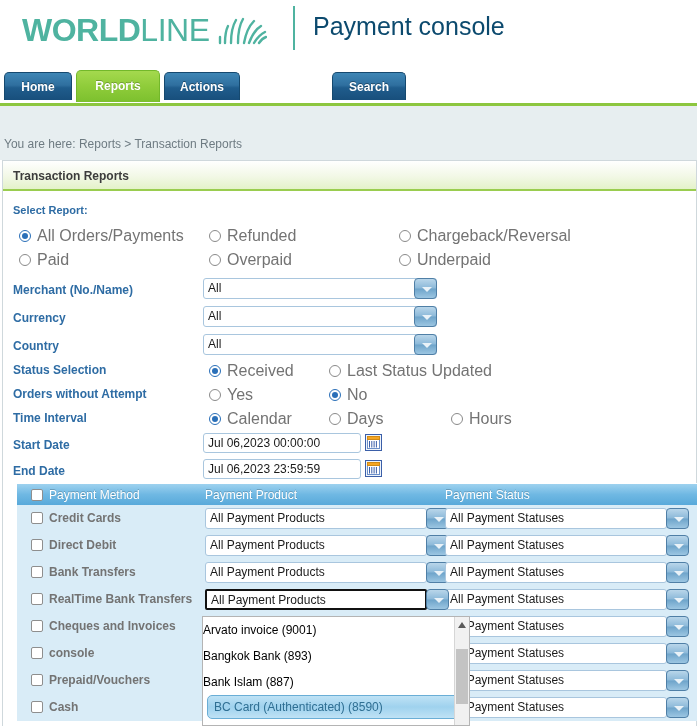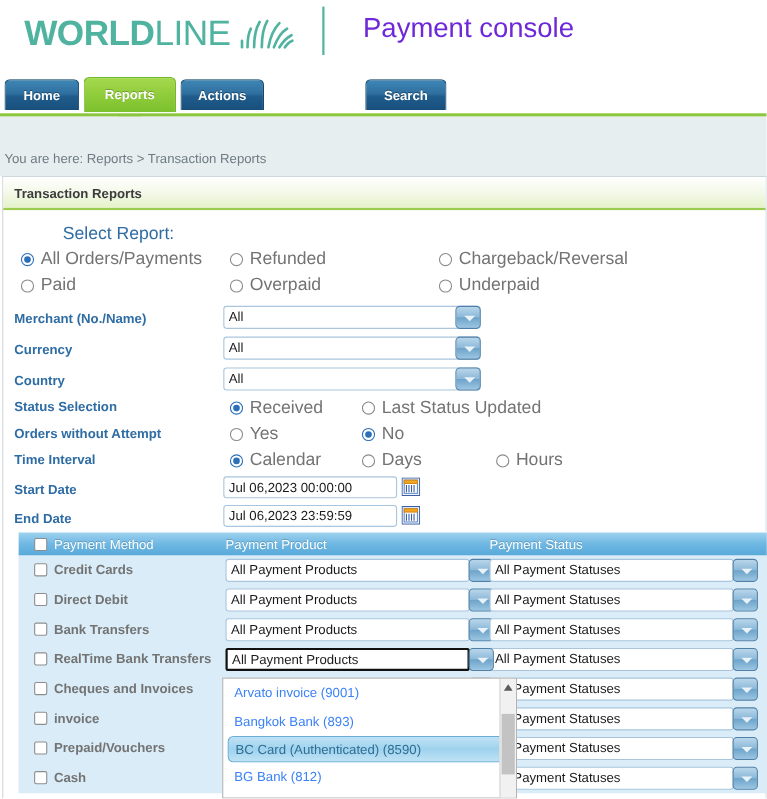--- a/index.html
+++ b/index.html
@@ -15,21 +15,21 @@
 
   
   .header { position:absolute; left:0; top:0; width:697px; height:68px; background:#fff; }
   .logo-wrap { position:absolute; left:22px; top:8px; display:flex; align-items:center; height:44px; }
   .logo-text { font-size:32px; letter-spacing:-0.5px; color:#4FB3A0; line-height:1; white-space:nowrap; }
   .logo-text b { font-weight:bold; }
   .logo-text span.light { font-weight:300; }
   .logo-mark { margin-left:7px; position:relative; width:50px; height:28px; }
   .logo-mark svg { display:block; }
   .logo-divider { position:absolute; left:293px; top:6px; width:2px; height:44px; background:#4FB3A0; }
-  .console-title { position:absolute; left:330px; top:12px; font-size:25px; color:#6d28d9; font-weight:normal; white-space:nowrap;}
+  .console-title { position:absolute; left:313px; top:12px; font-size:25px; color:#0c4a6e; font-weight:normal; white-space:nowrap;}
 
   
   .tabbar { position:absolute; left:0; top:70px; width:697px; height:36px; }
   .tab {
     position:absolute; top:2px; height:28px; line-height:28px;
     border-radius:5px 5px 0 0;
     color:#ffffff; font-weight:bold; font-size:12px; text-align:center;
     background:linear-gradient(to bottom,#3e86b5 0%, #2f6f9f 45%, #1f5c8c 55%, #184f7c 100%);
     border:1px solid #15496f; border-bottom:none;
     text-shadow:0 -1px 0 rgba(0,0,0,.35);
@@ -49,21 +49,21 @@
 
   
   .panel { position:absolute; left:2px; top:160px; width:695px; height:566px; background:#fff; border:1px solid #cfd8dc; border-bottom:none;}
   .panel-head {
     position:absolute; left:0; top:0; width:693px; height:30px;
     background:linear-gradient(to bottom,#ffffff 0%, #f2f8e6 55%, #e4f2c9 100%);
     border-bottom:2px solid #9ACD4F;
   }
   .panel-head-title { position:absolute; left:10px; top:8px; font-size:12px; font-weight:bold; color:#3c3c3c; }
 
-  .section-label { position:absolute; font-size:16px; font-weight:normal; color:#2e6ca4;margin-left:44px; }
+  .section-label { position:absolute; font-size:11px; font-weight:bold; color:#2e6ca4; }
 
   
   .radio-item { position:absolute; display:flex; align-items:center; font-size:16px; color:#737373; white-space:nowrap; cursor:pointer;}
   .rd { width:12px; height:12px; border-radius:50%; border:1px solid #8a8a8a; background:#fff; display:inline-block; position:relative; margin-right:6px; flex:none;}
   .rd.on { border-color:#2a6fb8; }
   .rd.on::after { content:""; position:absolute; left:2px; top:2px; width:6px; height:6px; border-radius:50%; background:#2a6fb8; }
 
   
   .field-label { position:absolute; font-size:12px; font-weight:bold; color:#2e6ca4; white-space:nowrap;}
   .combo { position:absolute; height:21px; }
@@ -105,21 +105,21 @@
   .cb { width:12px; height:12px; border:1px solid #8e8e8e; background:#fff; border-radius:2px; display:inline-block; flex:none; }
   .pm-check { position:absolute; left:14px; top:7px; }
   .pm-head .pm-check { top:5px; }
   .pm-label { position:absolute; left:32px; top:6px; font-size:12px; font-weight:bold; color:#737373; white-space:nowrap; }
 
   
   .dropdown {
     position:absolute; left:202px; top:616px; width:268px; height:110px;
     background:#fff; border:1px solid #b4b4b4; z-index:60; overflow:hidden;
   }
-  .dd-item { height:26px; line-height:26px; padding-left:10px; font-size:12px; color:#3b82f6; white-space:nowrap; cursor:pointer;}
+  .dd-item { height:26px; line-height:26px; font-size:12px; color:#000000; white-space:nowrap; cursor:pointer;}
   .dd-item.sel {
     background:linear-gradient(to bottom,#bfe2f5 0%, #9fd2ee 50%, #bfe2f5 100%);
     border:1px solid #6aaed6; border-radius:5px; color:#2f6f93;
     height:24px; line-height:22px; margin:0 4px; padding-left:6px;
   }
   .dd-scroll { position:absolute; right:0; top:0; width:15px; height:110px; background:#f1f1f1; border-left:1px solid #d6d6d6;}
   .dd-scroll .up { position:absolute; left:3px; top:5px; width:0;height:0;border-left:4px solid transparent;border-right:4px solid transparent;border-bottom:6px solid #5a5a5a;}
   .dd-scroll .thumb { position:absolute; left:1px; top:32px; width:12px; height:55px; background:#c3c3c3; }
 </style>
 </head>
@@ -347,21 +347,21 @@
             <div class="btn" style="left:221px;"></div>
           </div>
           <div class="combo" style="left:428px; top:3px; width:244px;">
             <div class="txt" style="width:222px;">All Payment Statuses</div>
             <div class="btn" style="left:221px;"></div>
           </div>
         </div>
 
         <div class="pm-row">
           <span class="pm-check cb"></span>
-          <span class="pm-label">invoice</span>
+          <span class="pm-label">console</span>
           <div class="combo" style="left:188px; top:3px; width:244px;">
             <div class="txt" style="width:222px;">All Payment Products</div>
             <div class="btn" style="left:221px;"></div>
           </div>
           <div class="combo" style="left:428px; top:3px; width:244px;">
             <div class="txt" style="width:222px;">All Payment Statuses</div>
             <div class="btn" style="left:221px;"></div>
           </div>
         </div>
 
@@ -391,20 +391,21 @@
           </div>
         </div>
 
       </div>
     </div>
   </div>
 
   <div class="dropdown">
     <div class="dd-item">Arvato invoice (9001)</div>
     <div class="dd-item">Bangkok Bank (893)</div>
+    <div class="dd-item">Bank Islam (887)</div>
     <div class="dd-item sel">BC Card (Authenticated) (8590)</div>
     <div class="dd-item">BG Bank (812)</div>
     <div class="dd-scroll">
       <div class="up"></div>
       <div class="thumb"></div>
     </div>
   </div>
 
 </div>
 

